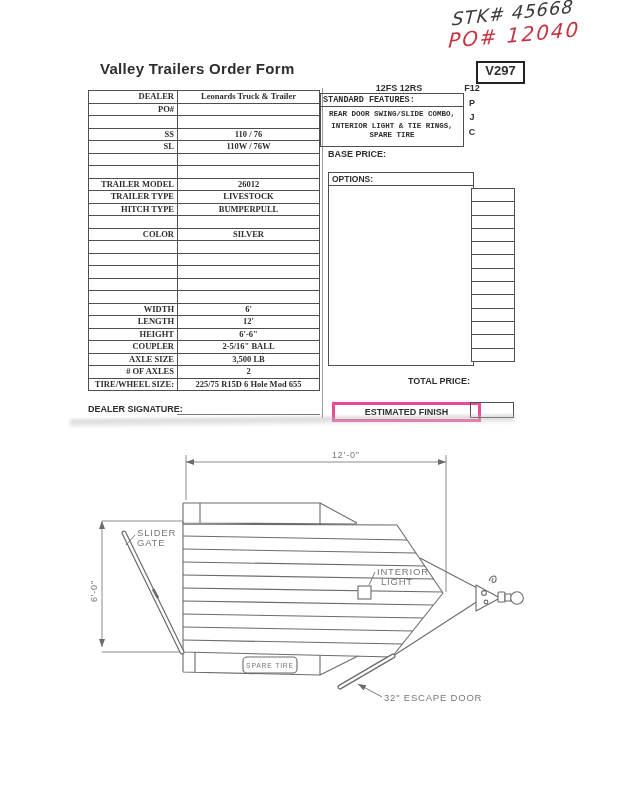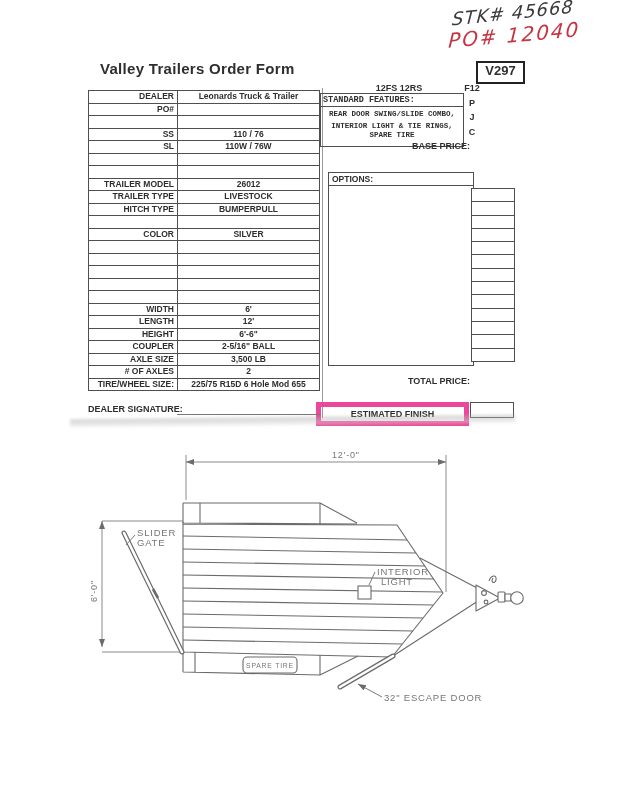--- a/index.html
+++ b/index.html
@@ -10,38 +10,38 @@
   .hw-stk{left:452px;top:2px;font-size:18px;color:#3a3a3a;transform:rotate(-6deg) skewX(-10deg);letter-spacing:1px;}
   .hw-po{left:448px;top:23px;font-size:20px;transform:rotate(-5deg) skewX(-8deg);letter-spacing:2px;}
   
   .title{position:absolute;left:100px;top:60px;width:380px;text-align:left;
          font-size:15px;font-weight:bold;letter-spacing:.3px;}
   .vbox{position:absolute;left:476px;top:61px;width:45px;height:19px;border:2px solid #222;
         display:flex;justify-content:center;font-size:13px;font-weight:bold;}
   
   .order-table{position:absolute;left:88px;top:90px;width:232px;border-collapse:collapse;table-layout:fixed;}
   .order-table td{border:1px solid #4f4f4f;height:11.5px;padding:0 3px;font-size:8.5px;font-weight:bold;
-                  line-height:11px;overflow:hidden;white-space:nowrap;}
+                  line-height:11px;overflow:hidden;white-space:nowrap;font-family:Liberation Serif, serif;}
   .order-table td.lab{width:82px;text-align:right;}
   .order-table td.val{text-align:center;}
   .vline{position:absolute;left:322px;top:88px;width:1px;height:330px;background:#9a9a9a;}
   
   .models-line{position:absolute;left:328px;top:83px;width:142px;text-align:center;font-size:9px;font-weight:bold;}
   .codes{position:absolute;left:460px;top:83px;width:24px;text-align:center;font-size:9px;font-weight:bold;}
   .codes div{height:14.5px;}
   .std-box{position:absolute;left:320px;top:93px;width:142px;height:52px;border:1px solid #4f4f4f;font-family:Liberation Mono, monospace;}
   .std-head{border-bottom:1px solid #4f4f4f;font-size:8.5px;font-weight:bold;padding:1px 2px 1px 2px;}
   .std-line{font-size:7.5px;font-weight:bold;text-align:center;margin-top:3px;line-height:9px;padding:0 6px;}
-  .base-price{position:absolute;left:328px;top:141px;width:142px;text-align:right;font-size:9px;font-weight:bold;}
+  .base-price{position:absolute;left:328px;top:149px;width:142px;font-size:9px;font-weight:bold;}
   .options-box{position:absolute;left:328px;top:172px;width:144px;height:192px;border:1px solid #4f4f4f;}
   .opt-head{border-bottom:1px solid #4f4f4f;font-size:8.5px;font-weight:bold;padding:1px 3px;}
   .price-col{position:absolute;left:471px;top:189px;width:44px;}
   .price-cell{height:12.3px;border:1px solid #4f4f4f;margin-top:-1px;background:#fff;}
   .total-price{position:absolute;left:328px;top:376px;width:142px;text-align:right;font-size:9px;font-weight:bold;}
-  .est-box{position:absolute;left:316px;top:402px;width:143px;height:14px;border:5px solid #ec4899;
+  .est-box{position:absolute;left:332px;top:402px;width:143px;height:14px;border:3px solid #ec4899;
            display:flex;align-items:center;justify-content:center;font-size:9px;font-weight:bold;}
   .est-cell{position:absolute;left:470px;top:402px;width:42px;height:14px;border:1px solid #4f4f4f;}
   
   .sig-label{position:absolute;left:88px;top:404px;font-size:9px;font-weight:bold;}
   .sig-line{position:absolute;left:177px;top:400px;width:143px;height:14px;border-bottom:1px solid #777;}
   .scan-shadow{position:absolute;left:70px;top:417px;width:445px;height:8px;opacity:.45;
                background:linear-gradient(#9f9f9f,#e6e6e6);transform:rotate(-0.6deg);filter:blur(1.5px);}
   
   .drawing{position:absolute;left:80px;top:440px;}
   .dtext{font-family:"Liberation Sans",sans-serif;fill:#767676;letter-spacing:.8px;}

